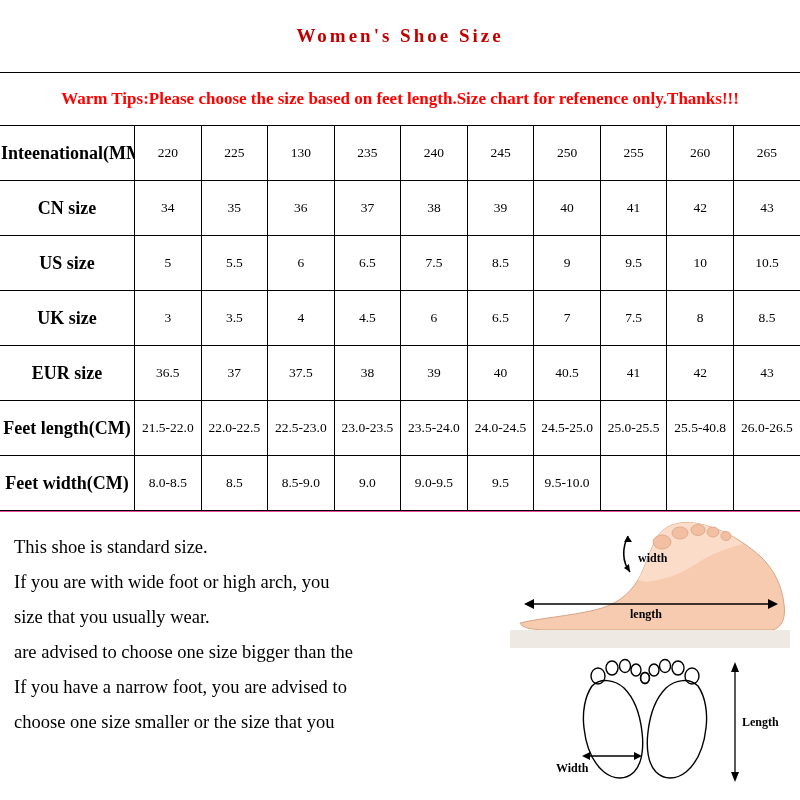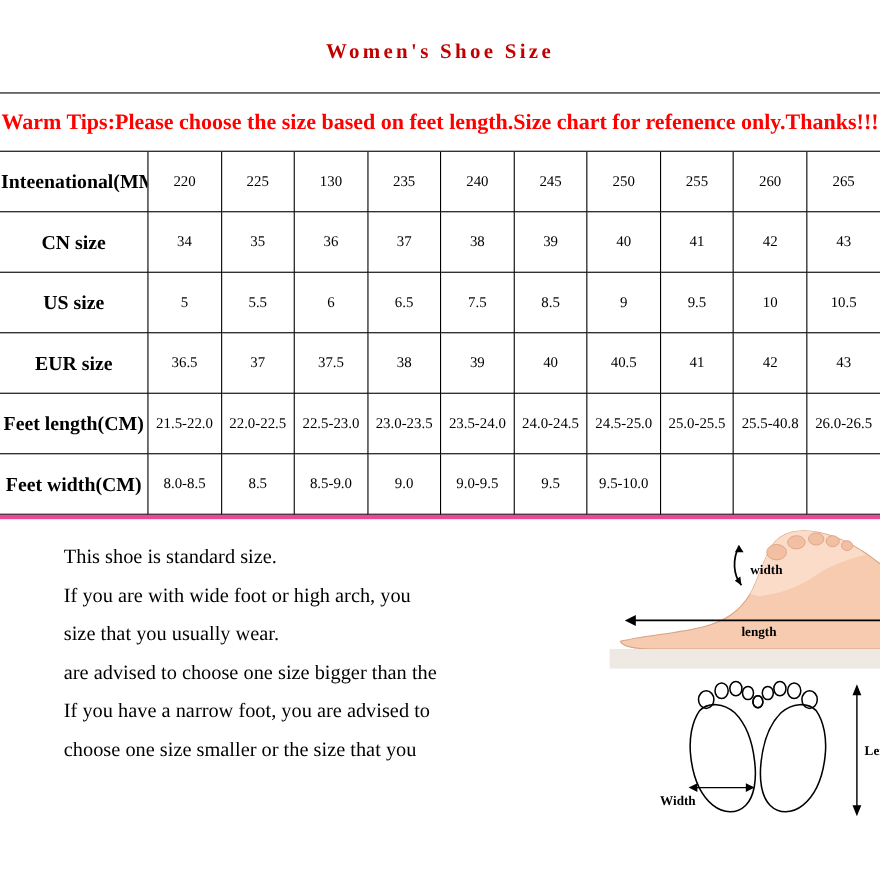--- a/index.html
+++ b/index.html
@@ -12,21 +12,20 @@
     height: 800px;
     font-family: "Liberation Sans", sans-serif;
     color: #000000;
     overflow: hidden;
   }
   .page {
     position: relative;
     width: 800px;
     height: 582px;
     box-sizing: border-box;
-    margin-top: 12px;
   }
   .title-bar {
     height: 72px;
     display: flex;
     align-items: center;
     justify-content: center;
   }
   .title-text {
     font-size: 19px;
     font-weight: bold;
@@ -37,21 +36,21 @@
   .tips-box {
     border-top: 1px solid #000;
     border-bottom: 1px solid #000;
     height: 52px;
     display: flex;
     align-items: center;
     justify-content: center;
   }
   .tips-text {
     color: #ff0000;
-    font-size: 20px;
+    font-size: 17px;
     font-weight: bold;
     font-family: "Liberation Serif", serif;
     white-space: nowrap;
   }
   table.size-table {
     border-collapse: collapse;
     width: 800px;
     table-layout: fixed;
   }
   table.size-table td {
@@ -74,23 +73,22 @@
   }
   table.size-table td:first-child {
     border-left: none;
   }
   table.size-table td:last-child {
     border-right: none;
   }
   .bottom-area {
     position: relative;
     height: 285px;
-    border-top: 4px solid #ec4899;
+    border-top: 1px solid #ec4899;
     display: flex;
-    padding-left: 44px;
   }
   .desc-col {
     width: 500px;
     padding: 18px 0 0 14px;
     box-sizing: border-box;
   }
   .desc-line {
     font-family: "Liberation Serif", serif;
     font-size: 18.5px;
     line-height: 35px;
@@ -170,20 +168,33 @@
         <td>6</td>
         <td>6.5</td>
         <td>7.5</td>
         <td>8.5</td>
         <td>9</td>
         <td>9.5</td>
         <td>10</td>
         <td>10.5</td>
       </tr>
       <tr>
+        <td class="rowhead">UK size</td>
+        <td>3</td>
+        <td>3.5</td>
+        <td>4</td>
+        <td>4.5</td>
+        <td>6</td>
+        <td>6.5</td>
+        <td>7</td>
+        <td>7.5</td>
+        <td>8</td>
+        <td>8.5</td>
+      </tr>
+      <tr>
         <td class="rowhead">EUR size</td>
         <td>36.5</td>
         <td>37</td>
         <td>37.5</td>
         <td>38</td>
         <td>39</td>
         <td>40</td>
         <td>40.5</td>
         <td>41</td>
         <td>42</td>

